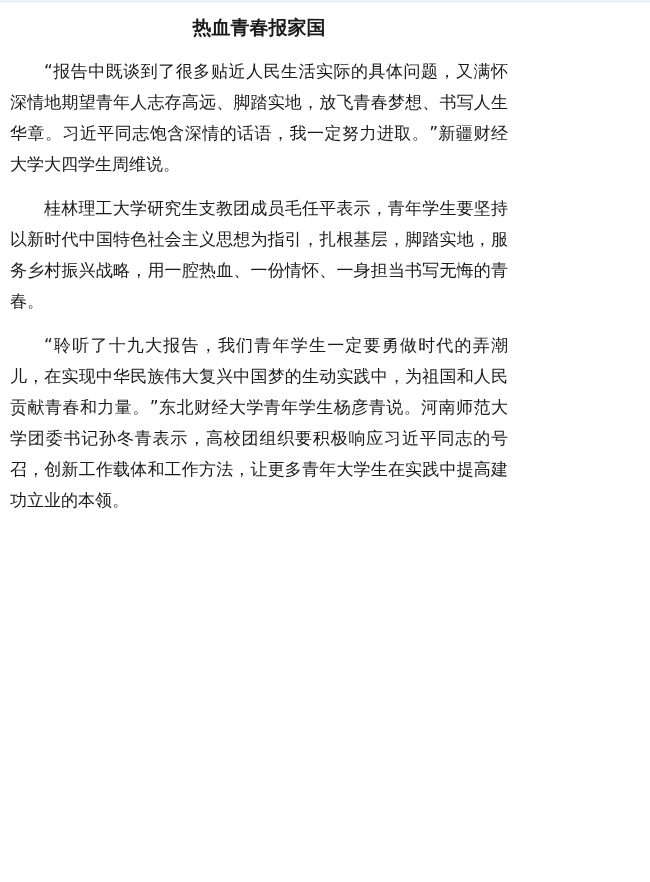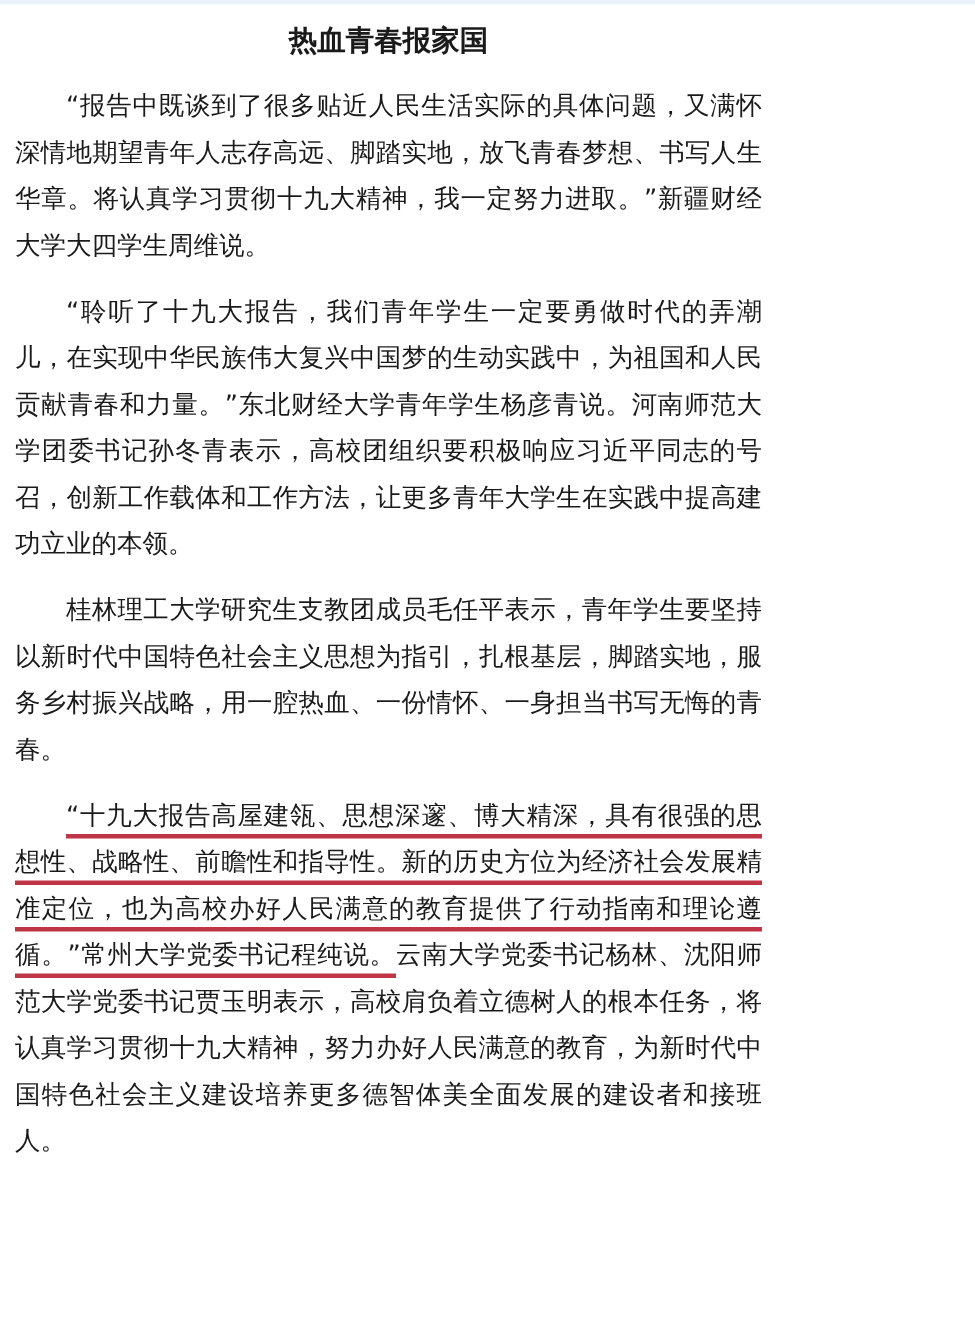--- a/index.html
+++ b/index.html
@@ -48,20 +48,19 @@
 </head>
 <body>
 
 <div class="top-edge-tint"></div>
 
 <div class="page">
   <h1 class="article-title">热血青春报家国</h1>
 
 
 
-  <p class="para">“报告中既谈到了很多贴近人民生活实际的具体问题，又满怀深情地期望青年人志存高远、脚踏实地，放飞青春梦想、书写人生华章。将认真学习贯彻十九大精神，我一定努力进取。”新疆财经大学大四学生周维说。</p>
+  <p class="para">“报告中既谈到了很多贴近人民生活实际的具体问题，又满怀深情地期望青年人志存高远、脚踏实地，放飞青春梦想、书写人生华章。习近平同志饱含深情的话语，我一定努力进取。”新疆财经大学大四学生周维说。</p>
+
+  <p class="para">桂林理工大学研究生支教团成员毛任平表示，青年学生要坚持以新时代中国特色社会主义思想为指引，扎根基层，脚踏实地，服务乡村振兴战略，用一腔热血、一份情怀、一身担当书写无悔的青春。</p>
 
   <p class="para">“聆听了十九大报告，我们青年学生一定要勇做时代的弄潮儿，在实现中华民族伟大复兴中国梦的生动实践中，为祖国和人民贡献青春和力量。”东北财经大学青年学生杨彦青说。河南师范大学团委书记孙冬青表示，高校团组织要积极响应习近平同志的号召，创新工作载体和工作方法，让更多青年大学生在实践中提高建功立业的本领。</p>
 
-  <p class="para">桂林理工大学研究生支教团成员毛任平表示，青年学生要坚持以新时代中国特色社会主义思想为指引，扎根基层，脚踏实地，服务乡村振兴战略，用一腔热血、一份情怀、一身担当书写无悔的青春。</p>
-
-  <p class="para"><span class="red-underline">“十九大报告高屋建瓴、思想深邃、博大精深，具有很强的思想性、战略性、前瞻性和指导性。新的历史方位为经济社会发展精准定位，也为高校办好人民满意的教育提供了行动指南和理论遵循。”常州大学党委书记程纯说。</span><span>云南大学党委书记杨林、沈阳师范大学党委书记贾玉明表示，高校肩负着立德树人的根本任务，将认真学习贯彻十九大精神，努力办好人民满意的教育，为新时代中国特色社会主义建设培养更多德智体美全面发展的建设者和接班人。</span></p>
 </div>
 
 </body></html>

